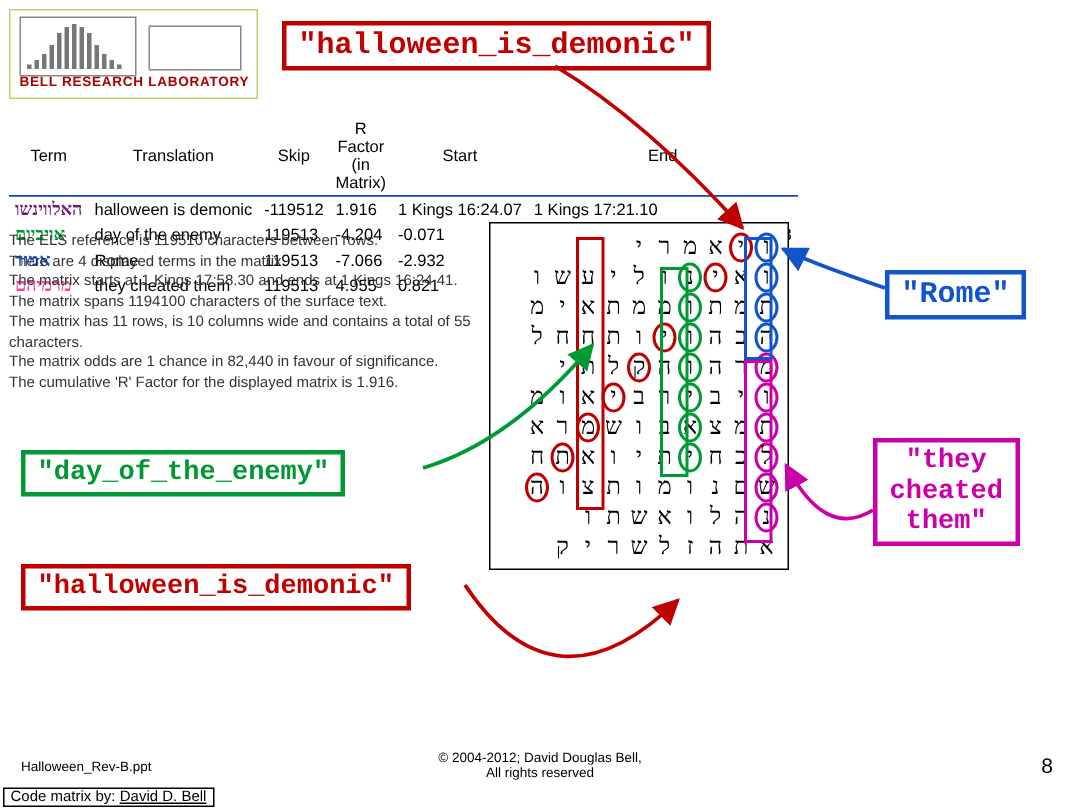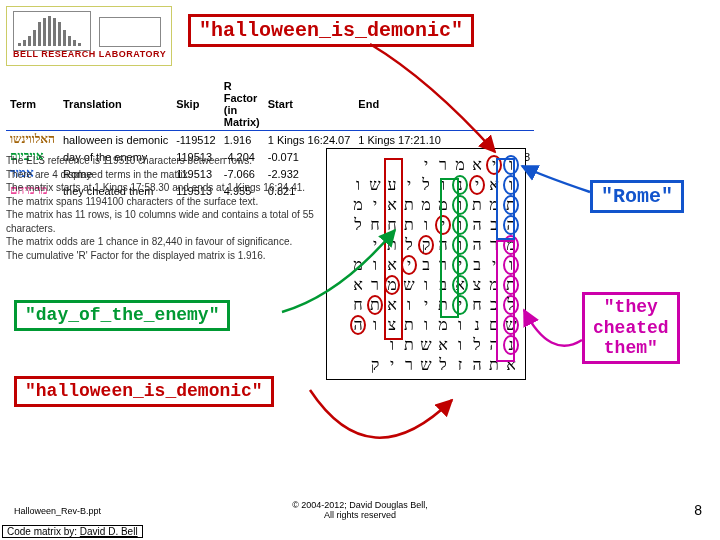--- a/index.html
+++ b/index.html
@@ -16,24 +16,24 @@
   
   .tag{position:absolute;font-family:"Courier New",monospace;font-weight:bold;padding:2px 8px;white-space:pre;line-height:1.15;text-align:center;background:#fff}
   .t-red   {color:#c00000;border:3px solid #c00000}
   .t-blue  {color:#1254cc;border:3px solid #1254cc}
   .t-green {color:#009933;border:3px solid #009933}
   .t-mag   {color:#cc00aa;border:3px solid #cc00aa}
   .t-red2  {color:#c00000;border:3px solid #c00000}
 
   
   .tbl{position:absolute;left:6px;top:78px;width:520px;font:11px Arial;border-collapse:collapse}
-  .tbl th{font-weight:bold;text-align:left;border-bottom:1.5px solid #14c;padding:2px 4px}
+  .tbl th{font-weight:normal;text-align:center;border-bottom:1.5px solid #14c;padding:2px 4px}
   .tbl td{padding:1px 4px;white-space:nowrap}
   .heb{font-family:"Times New Roman",serif;font-weight:bold;font-size:12px}
-  .heb.red{color:#a16207}.heb.grn{color:#009933}.heb.blu{color:#1254cc}.heb.mag{color:#ec4899}
+  .heb.red{color:#701a75}.heb.grn{color:#009933}.heb.blu{color:#1254cc}.heb.mag{color:#ec4899}
 
   
   .notes{position:absolute;left:6px;top:154px;width:310px;font:10px Arial;color:#333;line-height:1.35}
 
   
   .matrix{position:absolute;left:326px;top:148px;width:200px;border:1.5px solid #000;padding:6px 6px 4px;background:#fff}
   .matrix .row{display:flex;flex-direction:row-reverse;justify-content:flex-start;gap:1px}
   .matrix .row span{width:16px;height:20px;display:flex;align-items:center;justify-content:center;font:16px "Times New Roman",serif}
   .cir{border:2px solid;border-radius:50%}
   .c-red{border-color:#c00000}.c-grn{border-color:#009933}.c-blu{border-color:#1254cc}.c-mag{border-color:#cc00aa}

